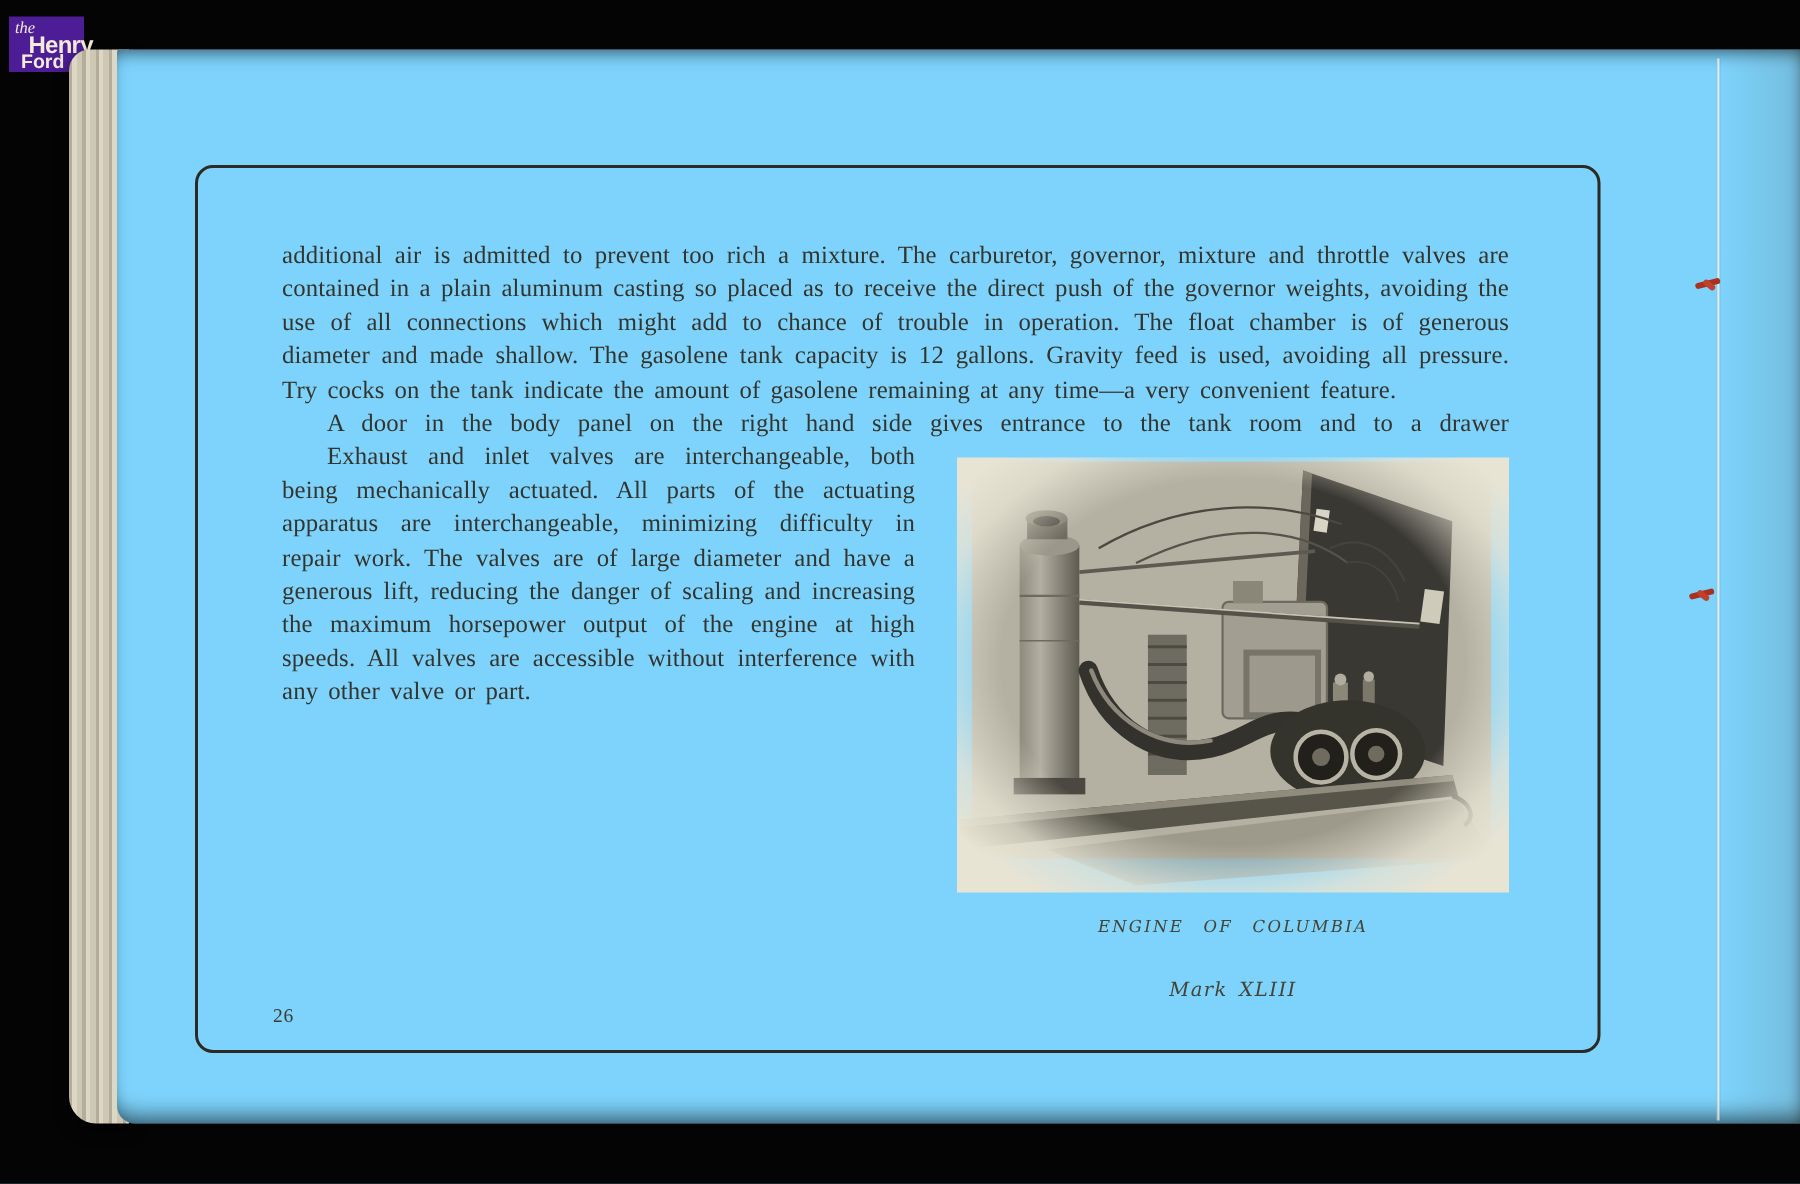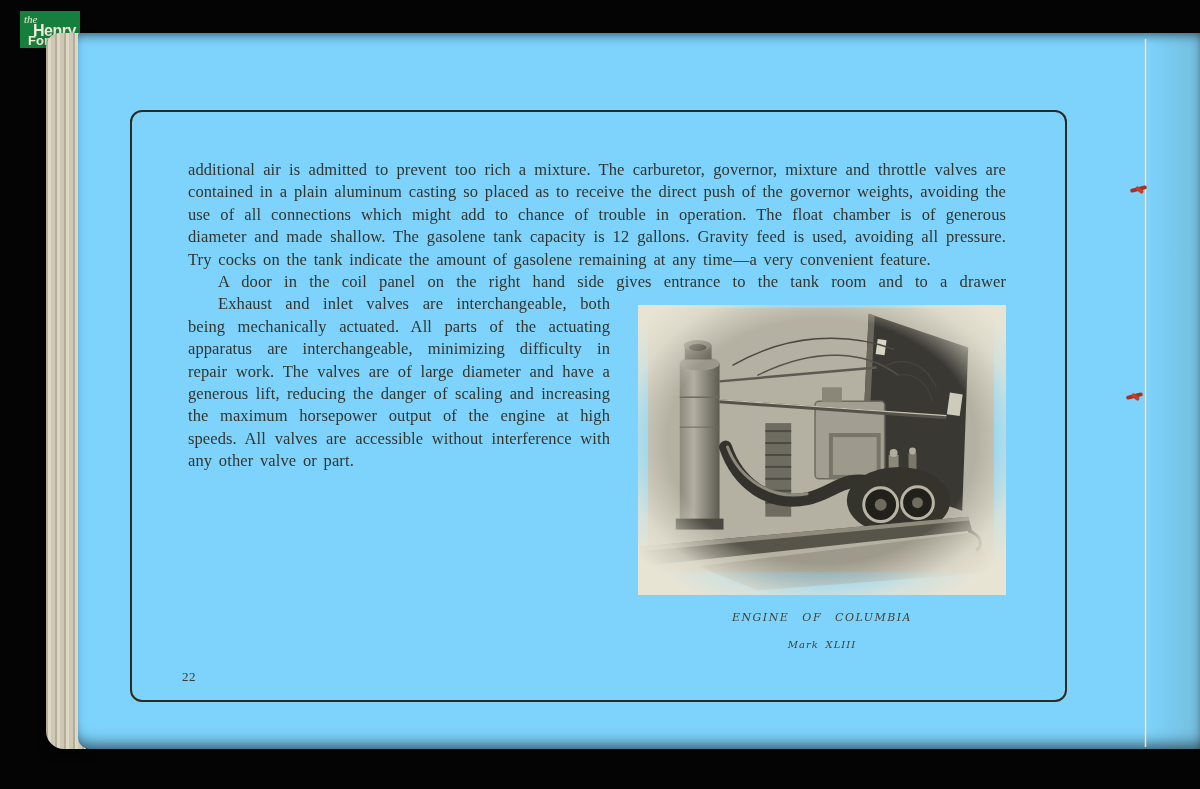--- a/index.html
+++ b/index.html
@@ -1,20 +1,20 @@
 <!DOCTYPE html>
 <html><head>
 <meta charset="utf-8">
 <style>
   html,body{margin:0;padding:0;background:#000;}
   .stage{position:relative;width:1200px;height:789px;background:#040404;overflow:hidden;
          font-family:"Liberation Serif",serif;}
 
   
-  .logo{position:absolute;left:20px;top:11px;width:60px;height:37px;background:#15803d;}
+  .logo{position:absolute;left:6px;top:11px;width:50px;height:37px;background:#4c1d95;}
   .logo span{position:absolute;color:#f3ead9;line-height:1;}
   .logo-the{left:4px;top:3px;font-size:11px;font-style:italic;font-family:"Liberation Serif",serif;}
   .logo-henry{left:13px;top:12px;font-size:16px;font-weight:bold;font-family:"Liberation Sans",sans-serif;letter-spacing:-0.5px;}
   .logo-ford{left:8px;top:23px;font-size:13px;font-weight:bold;font-family:"Liberation Sans",sans-serif;}
 
   
   .page-stack{position:absolute;left:46px;top:33px;width:40px;height:716px;
       border-radius:14px 0 0 18px;
       background:repeating-linear-gradient(90deg,#b3ad99 0 2px,#ddd8c6 2px 5px,#cdc7b3 5px 9px);
       box-shadow:0 5px 10px rgba(0,0,0,.65);}
@@ -48,21 +48,21 @@
       word-spacing:2.5px;letter-spacing:0.1px;}
   .content p{margin:0;padding:0;}
   .p2-lead{text-indent:30px;text-align-last:justify;}
   .indent{text-indent:30px;}
 
   .figure{float:right;width:368px;margin:12px 0 0 28px;}
   .figure svg{display:block;}
   .figcaption{margin-top:12px;text-align:center;font-family:"DejaVu Serif",serif;
       font-style:italic;color:#454334;}
   .cap1{font-size:11px;letter-spacing:1.5px;word-spacing:8px;}
-  .cap2{font-size:10px;letter-spacing:1px;margin-top:4px;}
+  .cap2{font-size:13px;letter-spacing:1px;margin-top:20px;}
 
   .page-number{position:absolute;left:104px;top:636px;font-size:13px;color:#3c3b32;letter-spacing:.5px;}
 </style>
 </head>
 <body>
 
 <div class="stage">
 
   <div class="logo">
     <span class="logo-the">the</span>
@@ -82,21 +82,21 @@
       </div>
     <div class="stitch stitch-2">
         <i></i>
         <i></i>
       </div>
 
     <div class="border-box"></div>
 
     <div class="content">
       <p class="p1">additional air is admitted to prevent too rich a mixture.  The carburetor, governor, mixture and throttle valves are contained in a plain aluminum casting so placed as to receive the direct push of the governor weights, avoiding the use of all connections which might add to chance of trouble in operation.  The float chamber is of generous diameter and made shallow.  The gasolene tank capacity is 12 gallons.  Gravity feed is used, avoiding all pressure.  Try cocks on the tank indicate the amount of gasolene remaining at any time—a very convenient feature.</p>
-      <p class="p2-lead">A door in the coil panel on the right hand side gives entrance to the tank room and to a drawer</p>
+      <p class="p2-lead">A door in the body panel on the right hand side gives entrance to the tank room and to a drawer</p>
 
       <div class="wrap">
 
         <figure class="figure" style="margin-top:12px;">
           <svg viewBox="0 0 370 290" width="368" height="290" xmlns="http://www.w3.org/2000/svg">
             <defs>
               <radialGradient id="vig" cx="50%" cy="47%" r="62%">
                 <stop offset="0%" stop-color="#e8e4d4" stop-opacity="0"></stop>
                 <stop offset="66%" stop-color="#e8e4d4" stop-opacity="0"></stop>
                 <stop offset="86%" stop-color="#e8e4d4" stop-opacity="0.8"></stop>
@@ -174,15 +174,15 @@
           <figcaption class="figcaption">
             <div class="cap1">ENGINE OF COLUMBIA</div>
             <div class="cap2">Mark XLIII</div>
           </figcaption>
         </figure>
 
         <p class="pcol indent">Exhaust and inlet valves are interchangeable, both being mechanically actuated.  All parts of the actuating apparatus are interchangeable, minimizing difficulty in repair work.  The valves are of large diameter and have a generous lift, reducing the danger of scaling and increasing the maximum horsepower output of the engine at high speeds.  All valves are accessible without interference with any other valve or part.</p>
       </div>
     </div>
 
-    <div class="page-number">22</div>
+    <div class="page-number">26</div>
   </div>
 </div>
 
 </body></html>

